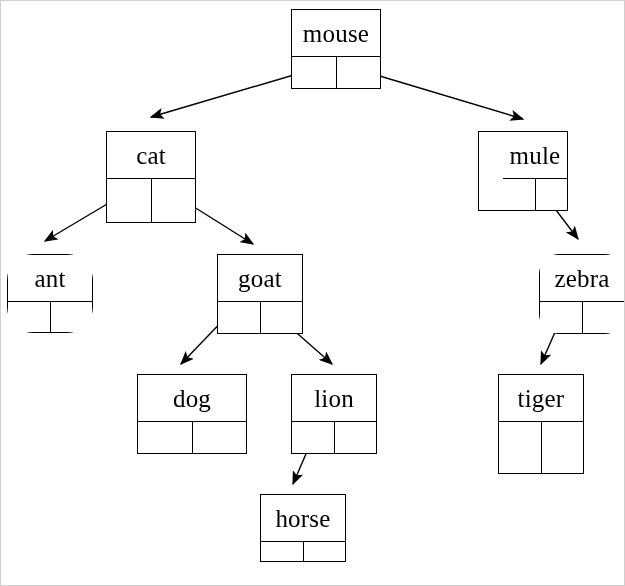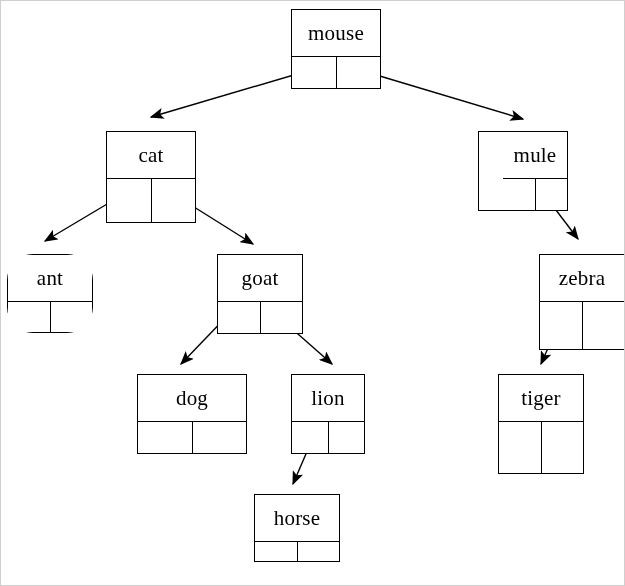--- a/index.html
+++ b/index.html
@@ -32,21 +32,21 @@
     background: #ffffff;
     display: flex;
     flex-direction: column;
   }
   .node-label {
     flex: 0 0 auto;
     height: 46px;
     display: flex;
     align-items: center;
     justify-content: center;
-    font-size: 21px;
+    font-size: 25px;
     color: #000000;
     line-height: 1;
     letter-spacing: 0.2px;
     border-bottom: 1.5px solid #000000;
     background: #ffffff;
     white-space: nowrap;
   }
   .node-ptrs {
     flex: 1 1 auto;
     display: flex;
@@ -113,49 +113,49 @@
           <div class="ptr-cell right"></div>
         </div>
       </div>
       <div class="node" style="left: 208px; top: 253px; width: 86px; height: 80px; margin-left: 8px;">
         <div class="node-label">goat</div>
         <div class="node-ptrs">
           <div class="ptr-cell left"></div>
           <div class="ptr-cell right"></div>
         </div>
       </div>
-      <div class="node" style="left: 538px; top: 253px; width: 86px; height: 96px;">
+      <div class="node" style="left: 538px; top: 253px; width: 86px; height: 80px; border-radius: 20px;">
         <div class="node-label">zebra</div>
         <div class="node-ptrs">
           <div class="ptr-cell left"></div>
           <div class="ptr-cell right"></div>
         </div>
       </div>
       <div class="node" style="left: 136px; top: 373px; width: 110px; height: 80px;">
         <div class="node-label">dog</div>
         <div class="node-ptrs">
           <div class="ptr-cell left"></div>
           <div class="ptr-cell right"></div>
         </div>
       </div>
-      <div class="node" style="left: 290px; top: 373px; width: 74px; height: 80px;">
+      <div class="node" style="left: 290px; top: 373px; width: 86px; height: 80px;">
         <div class="node-label">lion</div>
         <div class="node-ptrs">
           <div class="ptr-cell left"></div>
           <div class="ptr-cell right"></div>
         </div>
       </div>
       <div class="node" style="left: 497px; top: 373px; width: 86px; height: 100px;">
         <div class="node-label">tiger</div>
         <div class="node-ptrs">
           <div class="ptr-cell left"></div>
           <div class="ptr-cell right"></div>
         </div>
       </div>
-      <div class="node" style="left: 253px; top: 493px; width: 86px; height: 68px;">
+      <div class="node" style="left: 259px; top: 493px; width: 86px; height: 68px;">
         <div class="node-label">horse</div>
         <div class="node-ptrs">
           <div class="ptr-cell left"></div>
           <div class="ptr-cell right"></div>
         </div>
       </div>
     </div>
 
 </div>
 

